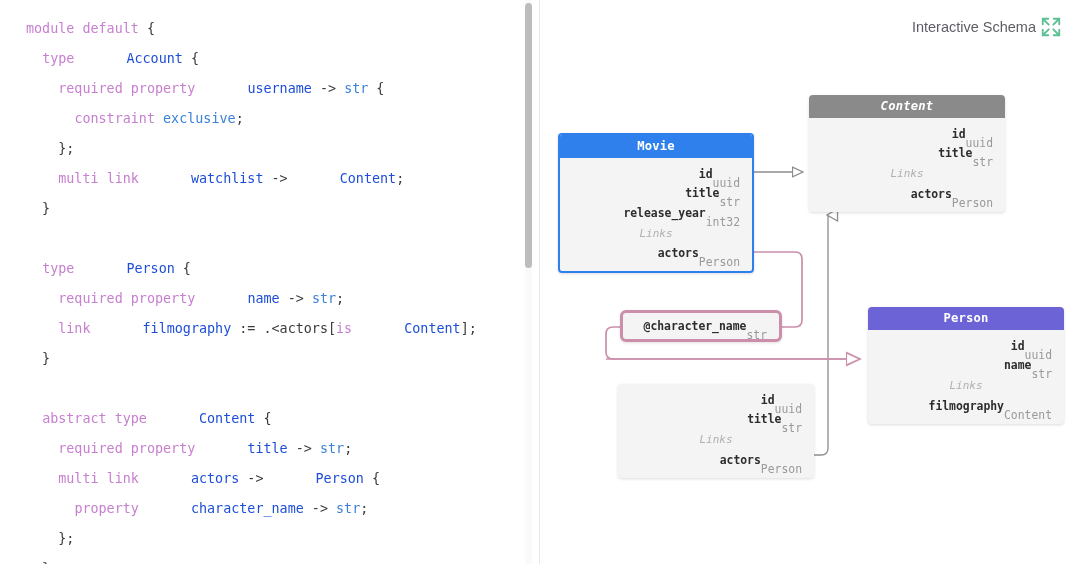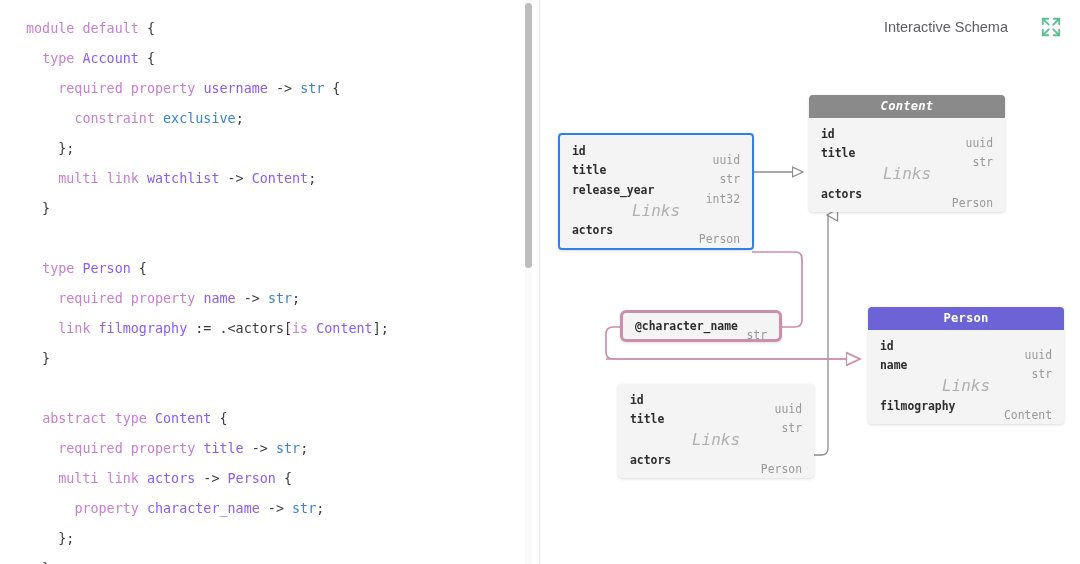--- a/index.html
+++ b/index.html
@@ -23,21 +23,21 @@
     padding: 14px 0 0 26px;
     font-family: "DejaVu Sans Mono", "Liberation Mono", monospace;
     font-size: 13.4px;
     line-height: 30px;
     white-space: pre;
     color: #2b2b2b;
   }
   .code-line { height: 30px; }
   .k  { color: #c77fd0; }          
   .ty { color: #3b82d6; }          
-  .id { color: #8b5cf6; }          
+  .id { color: #1d4ed8; margin-left: 44px; }          
   .pn { color: #3a3a3a; }          
 
   
   .pane-divider {
     position: absolute; top: 0; right: 0;
     width: 1px; height: 564px; background: #e8e8e8;
   }
   .scroll-track {
     position: absolute; top: 0; right: 8px;
     width: 7px; height: 564px;
@@ -51,21 +51,21 @@
 
   
   .schema-pane {
     position: relative;
     width: 540px; height: 564px;
     background: #ffffff;
     flex: 0 0 540px;
   }
   .schema-header {
     position: absolute; top: 16px; right: 18px;
-    display: flex; align-items: center; gap: 32px;
+    display: flex; align-items: center; gap: 4px;
   }
   .schema-title {
     font-size: 14.5px; color: #5d5d66;
     font-family: "Liberation Sans", sans-serif;
   }
   .expand-icon { width: 22px; height: 22px; display: block; cursor: pointer; }
 
   svg.wires { position: absolute; inset: 0; width: 540px; height: 564px; pointer-events: none; }
 
   
@@ -79,29 +79,29 @@
   }
   .node-head {
     height: 23px; line-height: 23px;
     text-align: center;
     font-size: 12.2px; font-weight: bold;
     color: #ffffff;
     letter-spacing: .2px;
   }
   .node-body { padding: 6px 0 8px 0; }
   .row {
-    display: flex; justify-content: space-between; align-items: center;
+    display: flex; justify-content: flex-end; align-items: center;
     padding: 0 12px; height: 19.5px;
     font-size: 11.4px;
   }
   .row .name { font-weight: bold; color: #2d2d2d; }
   .row .type { color: #9a9a9a; font-weight: normal; margin-top: 18px; }
   .row.sect {
     justify-content: center;
-    color: #b0b0b0; font-style: italic; font-size: 16px;
+    color: #b0b0b0; font-style: italic; font-size: 11px;
     height: 21px;
   }
 
   .node.selected { border: 2px solid #2f80ed; }
   .node.prop {
     background: #f4f4f5;
     border: 3px solid #cb8fab;
     border-radius: 6px;
     box-shadow: 0 1px 3px rgba(0,0,0,.12);
   }
@@ -154,20 +154,21 @@
       <path d="M246,478 L246,462 Q246,455 253,455 L281,455 Q288,455 288,448 L288,215" stroke="#8d8d8d" stroke-width="1.3" fill="none" marker-end="url(#tri-up-gray)"></path>
 
       <path d="M212,252 L255,252 Q262,252 262,259 L262,320 Q262,327 255,327 L242,327" stroke="#cb8fab" stroke-width="1.7" fill="none"></path>
 
       <path d="M80,327 L73,327 Q66,327 66,334 L66,352 Q66,359 73,359 L319,359" stroke="#cb8fab" stroke-width="1.7" fill="none"></path>
 
       <path d="M66,359 L320,359" stroke="#cb8fab" stroke-width="1.7" fill="none" marker-end="url(#arrow-pink)"></path>
     </svg>
 
     <div class="node selected" style="left:18px; top:133px; width:196px;">
+      <div class="node-head" style="background:#2f80ed;">Movie</div>
       <div class="node-body">
         <div class="row">
           <span class="name">id</span>
           <span class="type">uuid</span>
         </div>
         <div class="row">
           <span class="name">title</span>
           <span class="type">str</span>
         </div>
         <div class="row">

